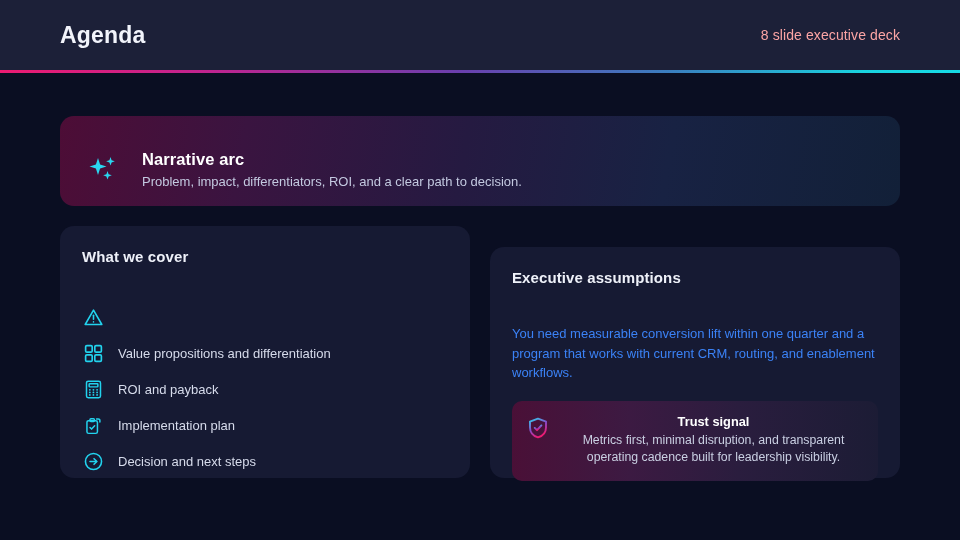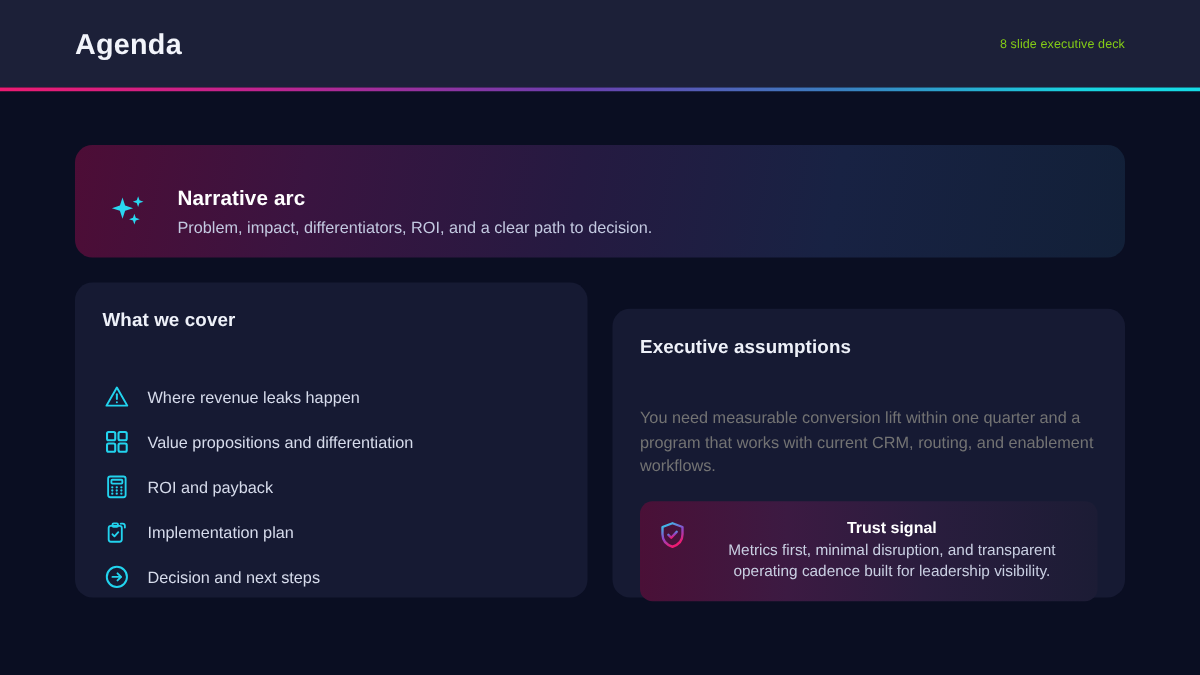--- a/index.html
+++ b/index.html
@@ -14,21 +14,21 @@
   
   .header {
     position:absolute; top:0; left:0; width:960px; height:70px;
     background:#1c2038;
     display:flex; align-items:center; justify-content:space-between;
     padding:0 60px;
   }
   .title {
     font-size:23px; font-weight:bold; color:#f2f4fb; letter-spacing:.2px;
   }
-  .kicker { font-size:10px; color:#84cc16; letter-spacing:.1px; }
+  .kicker { font-size:14px; color:#fca5a5; letter-spacing:.1px; }
   .accentbar {
     position:absolute; top:70px; left:0; width:960px; height:3px;
     background:linear-gradient(90deg,#ec1b72 0%,#bf2490 22%,#6a3fae 48%,#3a7fc0 70%,#19d3e0 90%,#16dbe6 100%);
   }
 
   
   .hero {
     position:absolute; left:60px; top:116px; width:840px; height:90px;
     border-radius:14px;
     background:linear-gradient(100deg,#4d0d36 0%,#3a1440 22%,#251a41 48%,#182243 72%,#122038 100%);
@@ -48,21 +48,21 @@
   .card-left { width:410px; }
   .card-right { width:410px;margin-top:21px; }
   .card-h { font-size:15px; font-weight:bold; color:#eef1f9; letter-spacing:.1px; }
   .divider { height:1px; background:#2e3354; margin:18px 0 0 0; }
 
   .list { margin-top:16px; display:flex; flex-direction:column; }
   .li { display:flex; align-items:center; gap:14px; height:36px; }
   .li-icon { width:22px; height:22px; flex:0 0 22px; display:flex; align-items:center; justify-content:center; }
   .li-txt { font-size:13px; color:#d6dbeb; }
 
-  .para { margin-top:20px; font-size:13px; line-height:19.5px; color:#737373; }
+  .para { margin-top:20px; font-size:13px; line-height:19.5px; color:#3b82f6; }
 
   .trust {
     margin-top:18px; border-radius:10px; padding:13px 14px 14px 14px;
     display:flex; gap:13px; align-items:flex-start;
     background:linear-gradient(90deg,#4a1037 0%,#3c1a42 32%,#2a1d3e 62%,#1c1c35 100%);
     text-align:center;
   }
   .trust-icon { width:24px; height:24px; flex:0 0 24px; margin-top:2px; }
   .trust-title { font-size:12.8px; font-weight:bold; color:#ffffff; margin-bottom:3px; }
   .trust-body { font-size:12.3px; line-height:17.5px; color:#c9cfe2; }
@@ -105,21 +105,20 @@
       <div class="list">
 
         <div class="li">
           <span class="li-icon">
             <svg width="21" height="21" viewBox="0 0 24 24" fill="none" stroke="#22d3ee" stroke-width="1.8" stroke-linecap="round" stroke-linejoin="round">
               <path d="M12 3.5 L21.5 20 L2.5 20 Z"></path>
                 <path d="M12 9.5 V14"></path>
                 <circle cx="12" cy="17" r="0.9" fill="#22d3ee" stroke="none"></circle>
             </svg>
           </span>
-          <span class="li-txt">Where revenue leaks happen</span>
         </div>
 
         <div class="li">
           <span class="li-icon">
             <svg width="21" height="21" viewBox="0 0 24 24" fill="none" stroke="#22d3ee" stroke-width="1.9">
               <rect x="3" y="3" width="7.5" height="7.5" rx="1.4"></rect>
                 <rect x="13.5" y="3" width="7.5" height="7.5" rx="1.4"></rect>
               <rect x="3" y="13.5" width="7.5" height="7.5" rx="1.4"></rect>
                 <rect x="13.5" y="13.5" width="7.5" height="7.5" rx="1.4"></rect>
             </svg>

